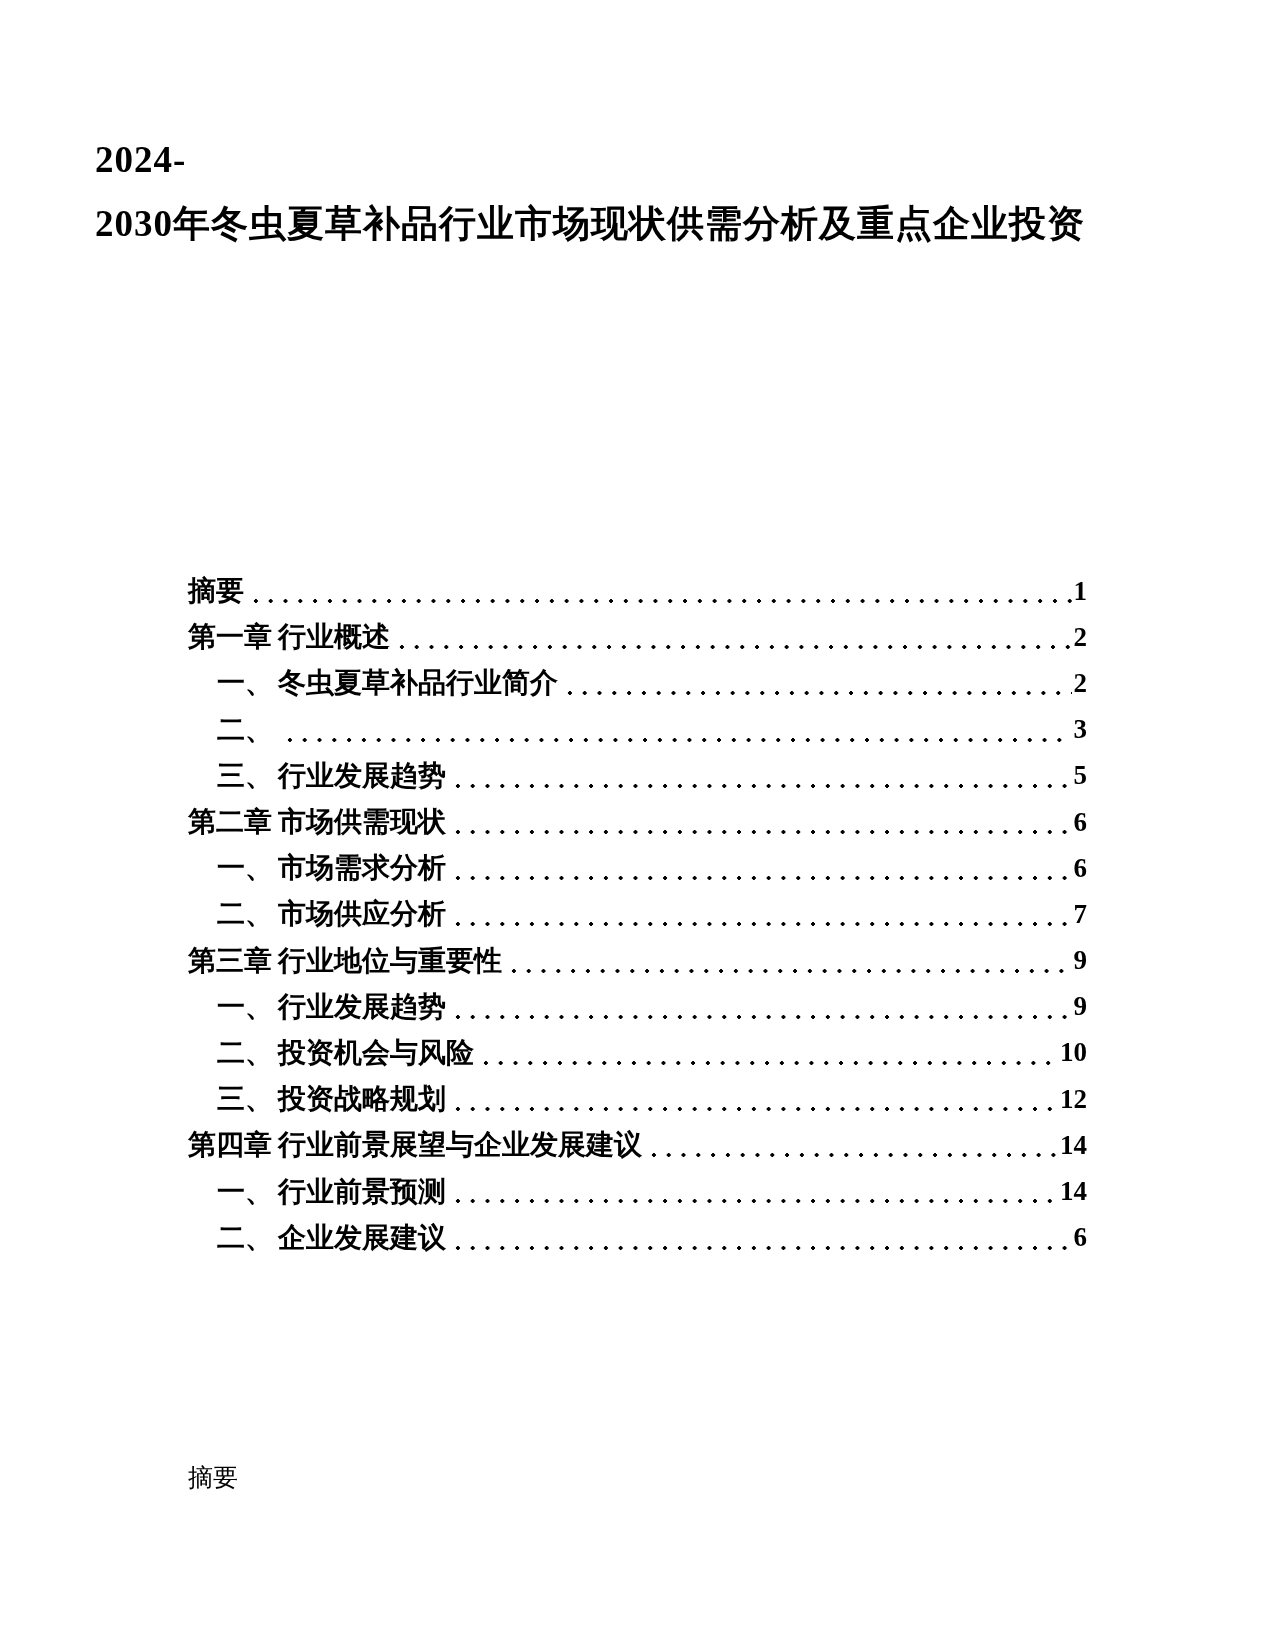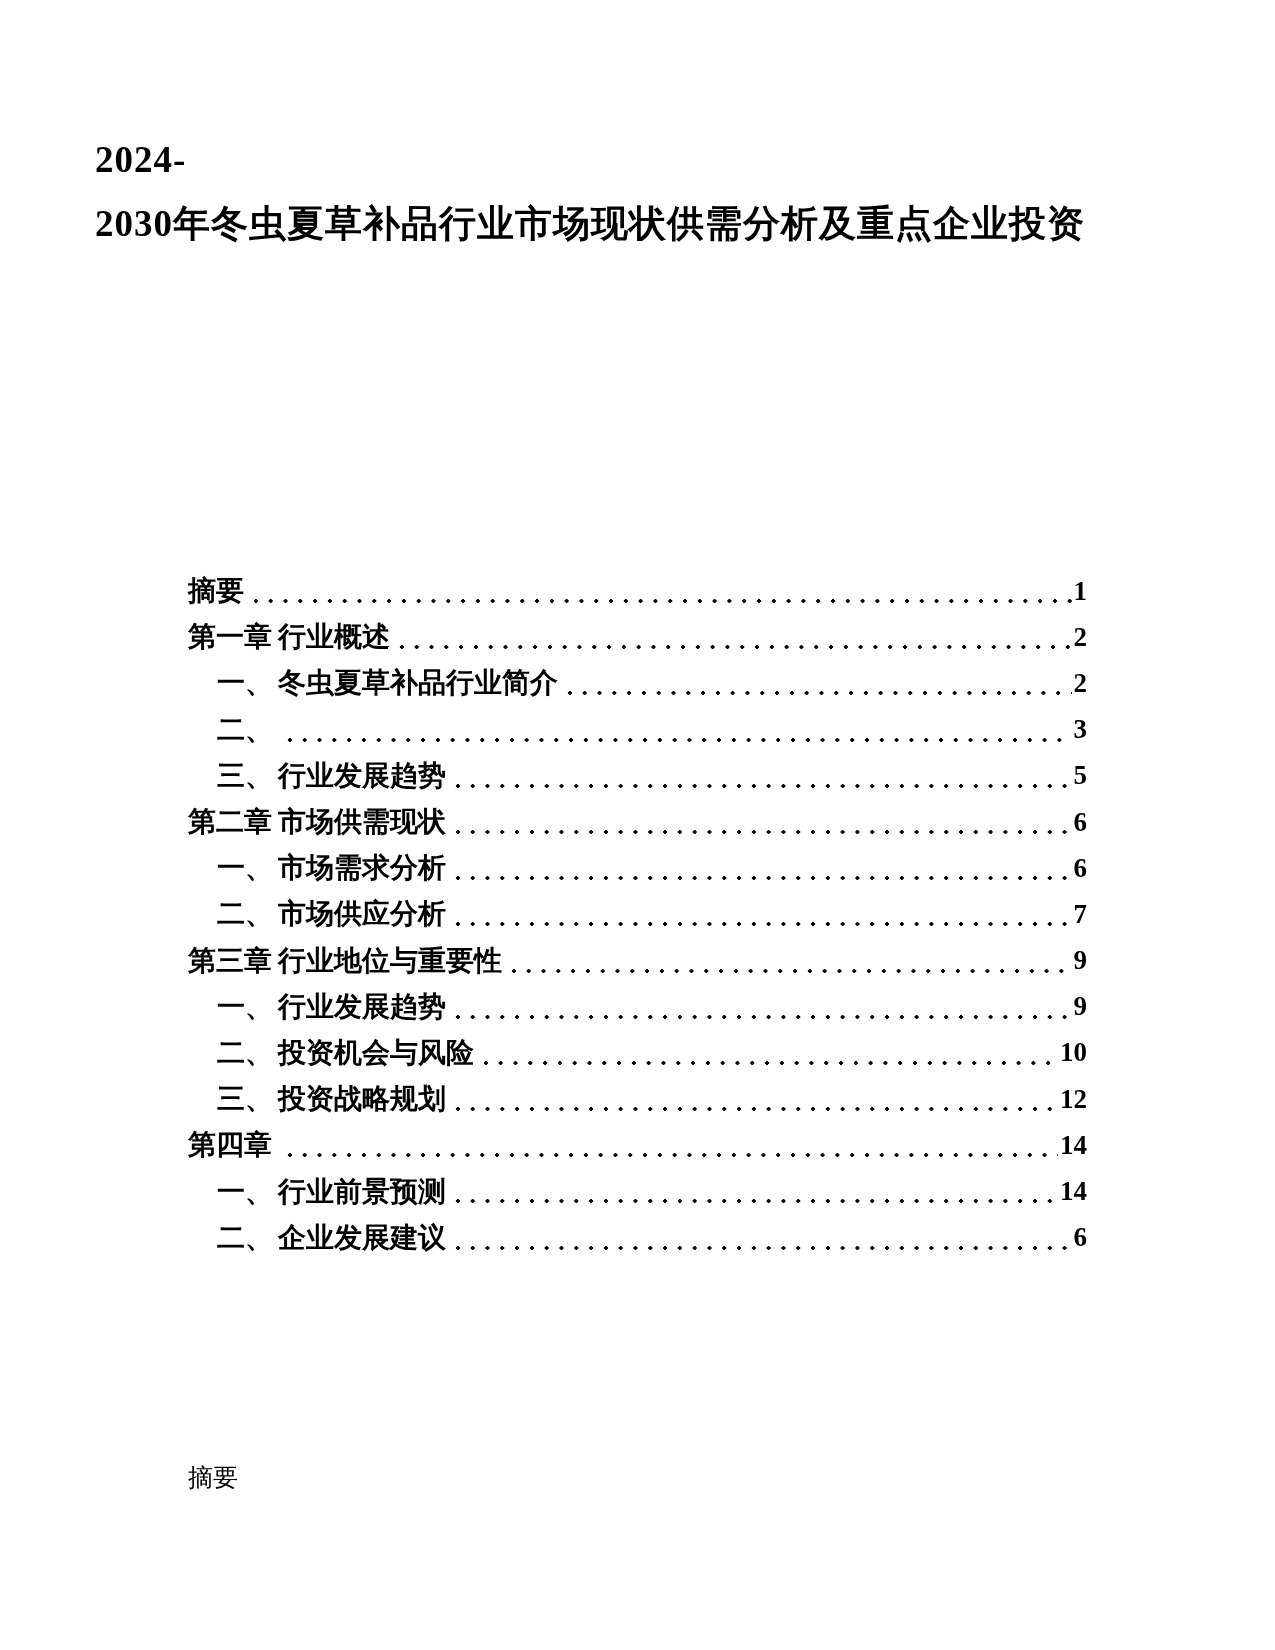--- a/index.html
+++ b/index.html
@@ -151,20 +151,21 @@
     <span class="pagenum">10</span>
   </div>
       <div class="toc-row lvl1">
     <span class="prefix">三、</span>
     <span class="label">投资战略规划</span>
     <span class="leader"></span>
     <span class="pagenum">12</span>
   </div>
       <div class="toc-row lvl0">
     <span class="prefix">第四章</span>
+    <span class="label">行业前景展望与企业发展建议</span>
     <span class="leader"></span>
     <span class="pagenum">14</span>
   </div>
       <div class="toc-row lvl1">
     <span class="prefix">一、</span>
     <span class="label">行业前景预测</span>
     <span class="leader"></span>
     <span class="pagenum">14</span>
   </div>
       <div class="toc-row lvl1">

